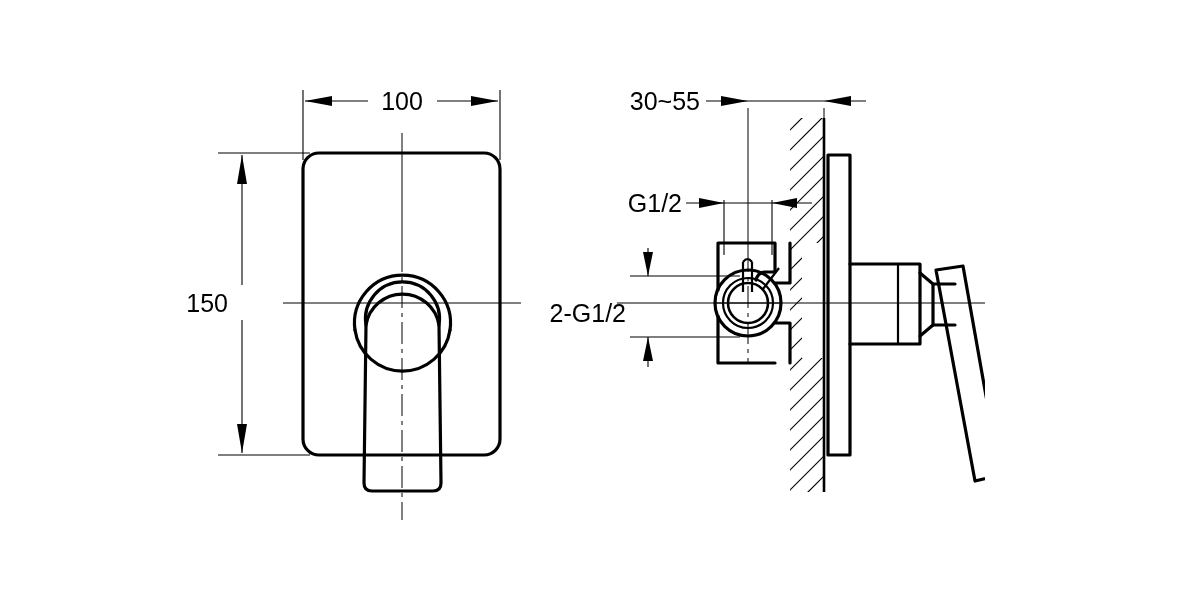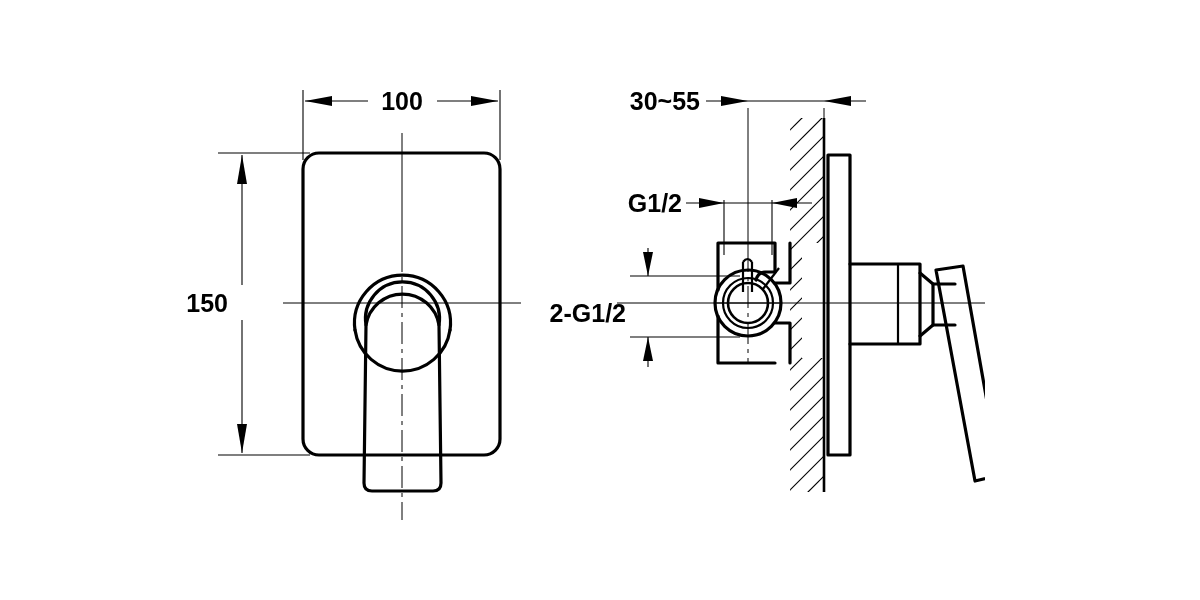--- a/index.html
+++ b/index.html
@@ -10,21 +10,20 @@
   }
   body {
     font-family: "Liberation Sans", sans-serif;
   }
   #drawing-root {
     position: relative;
     width: 985px;
     height: 600px;
     background: #be185d;
     overflow: hidden;
-    font-weight: bold;
   }
   svg#technical-drawing {
     display: block;
     width: 1200px;
     height: 600px;
   }
   .outline {
     fill: none;
     stroke: #000000;
     stroke-width: 3.2;

